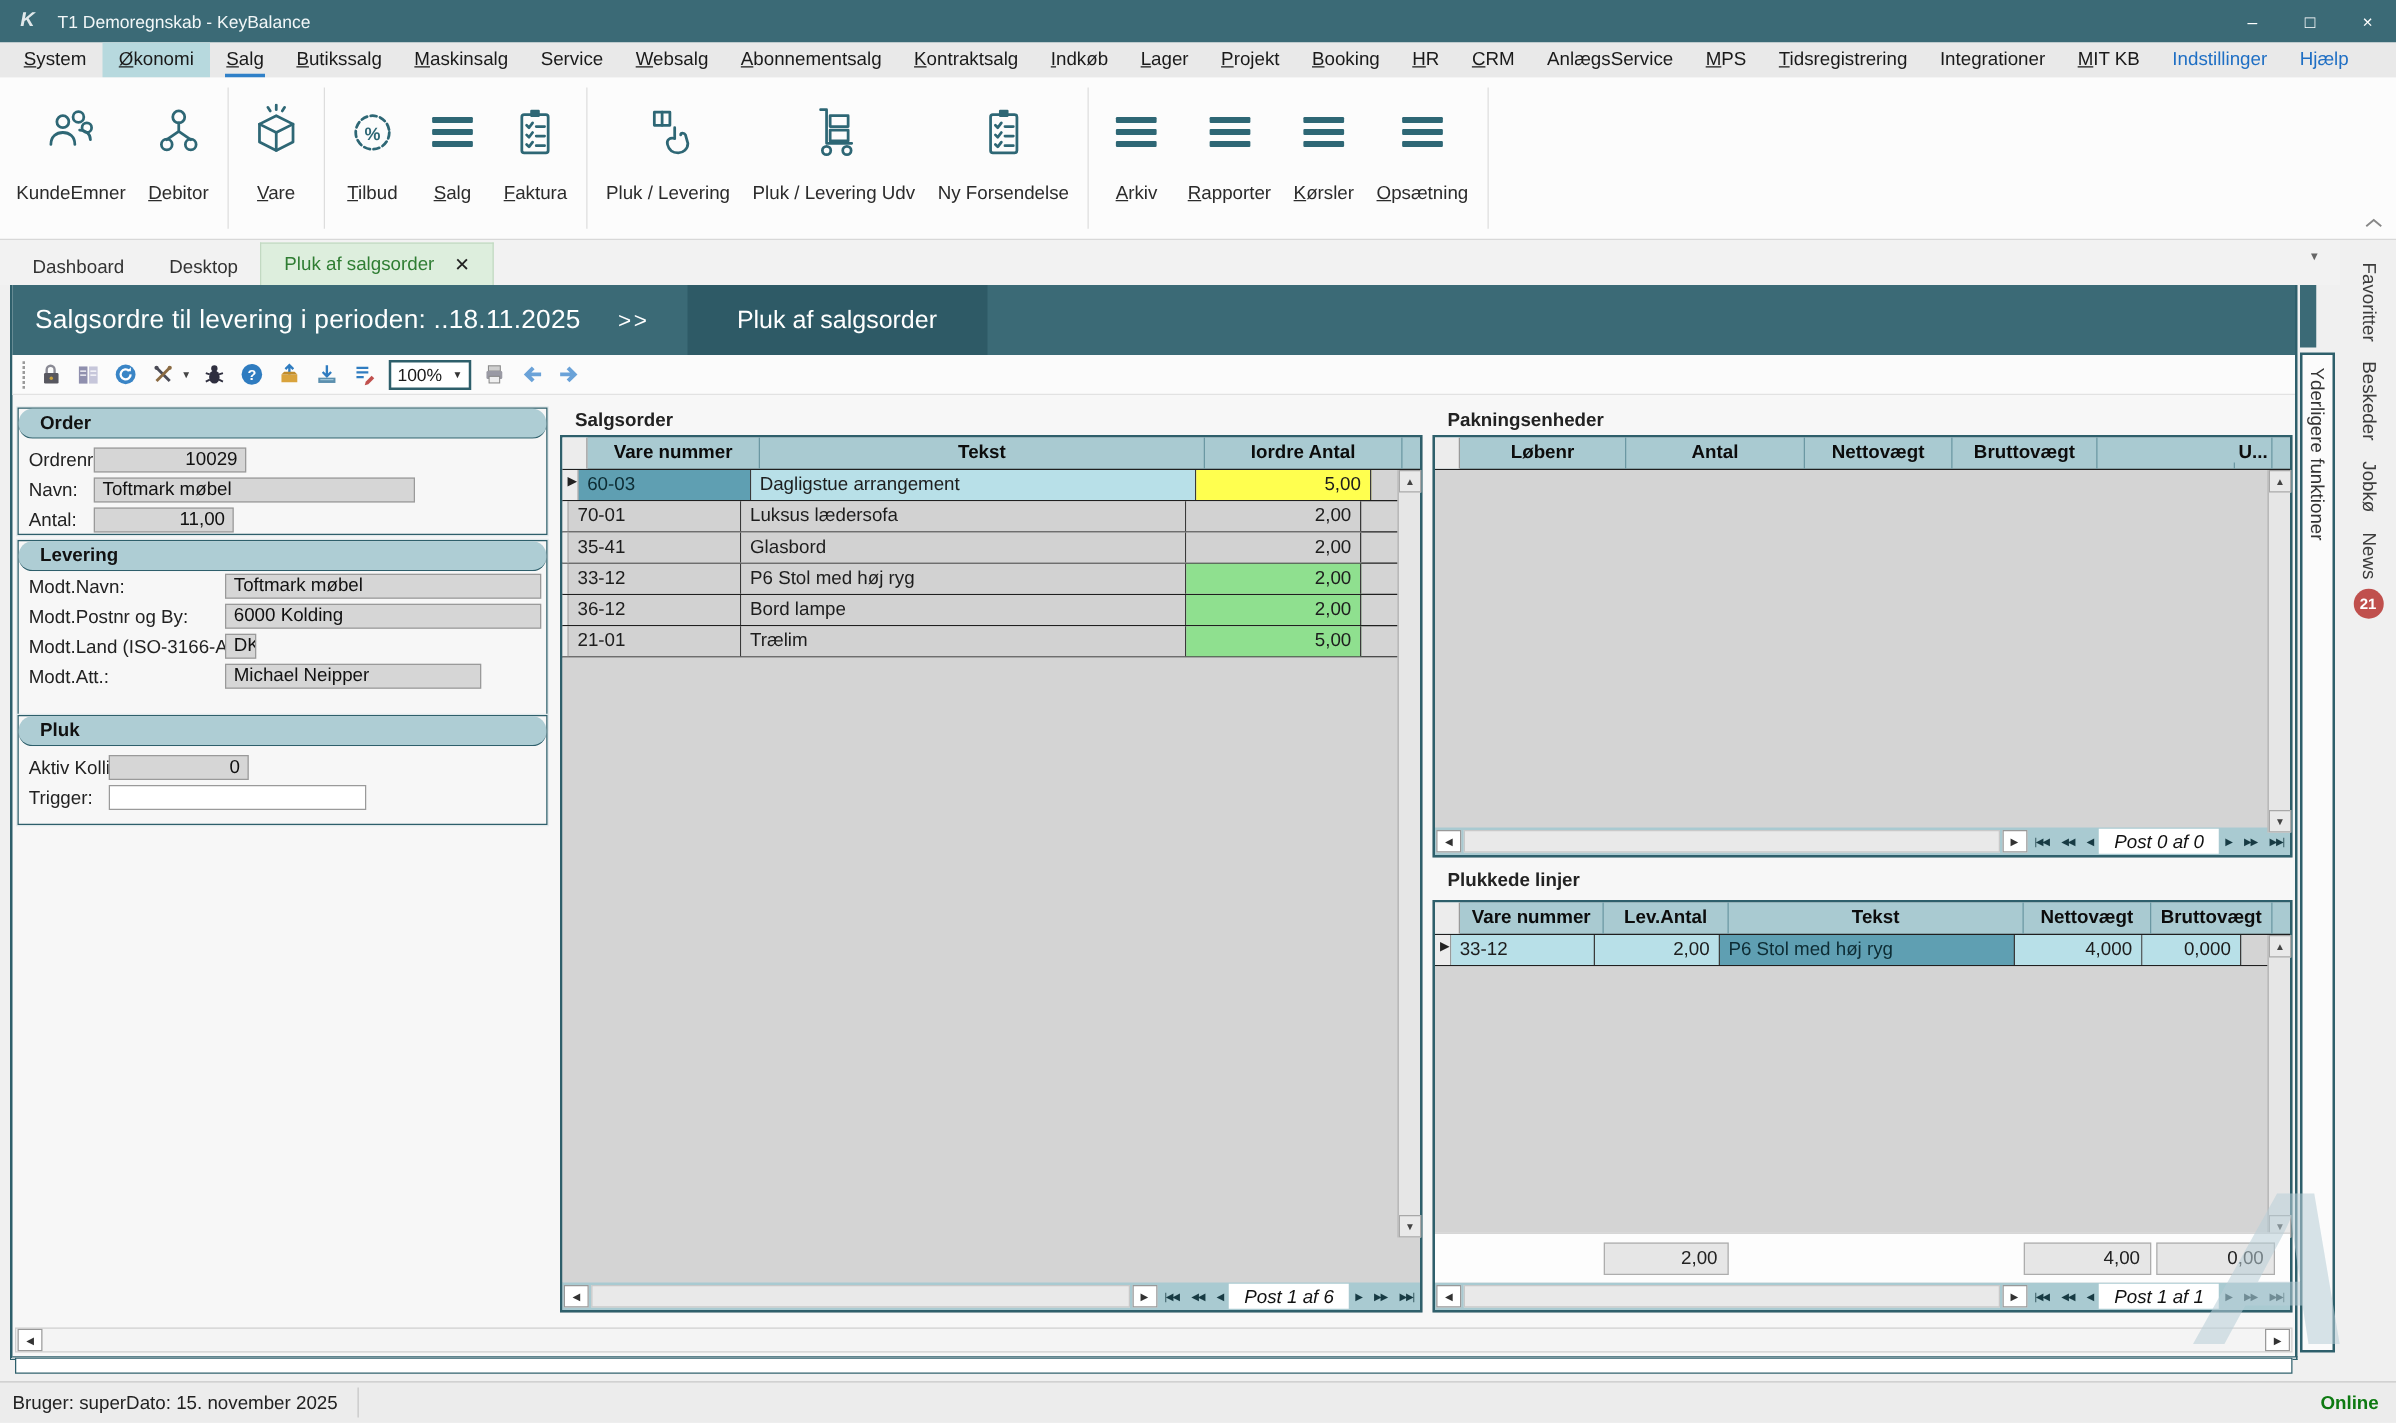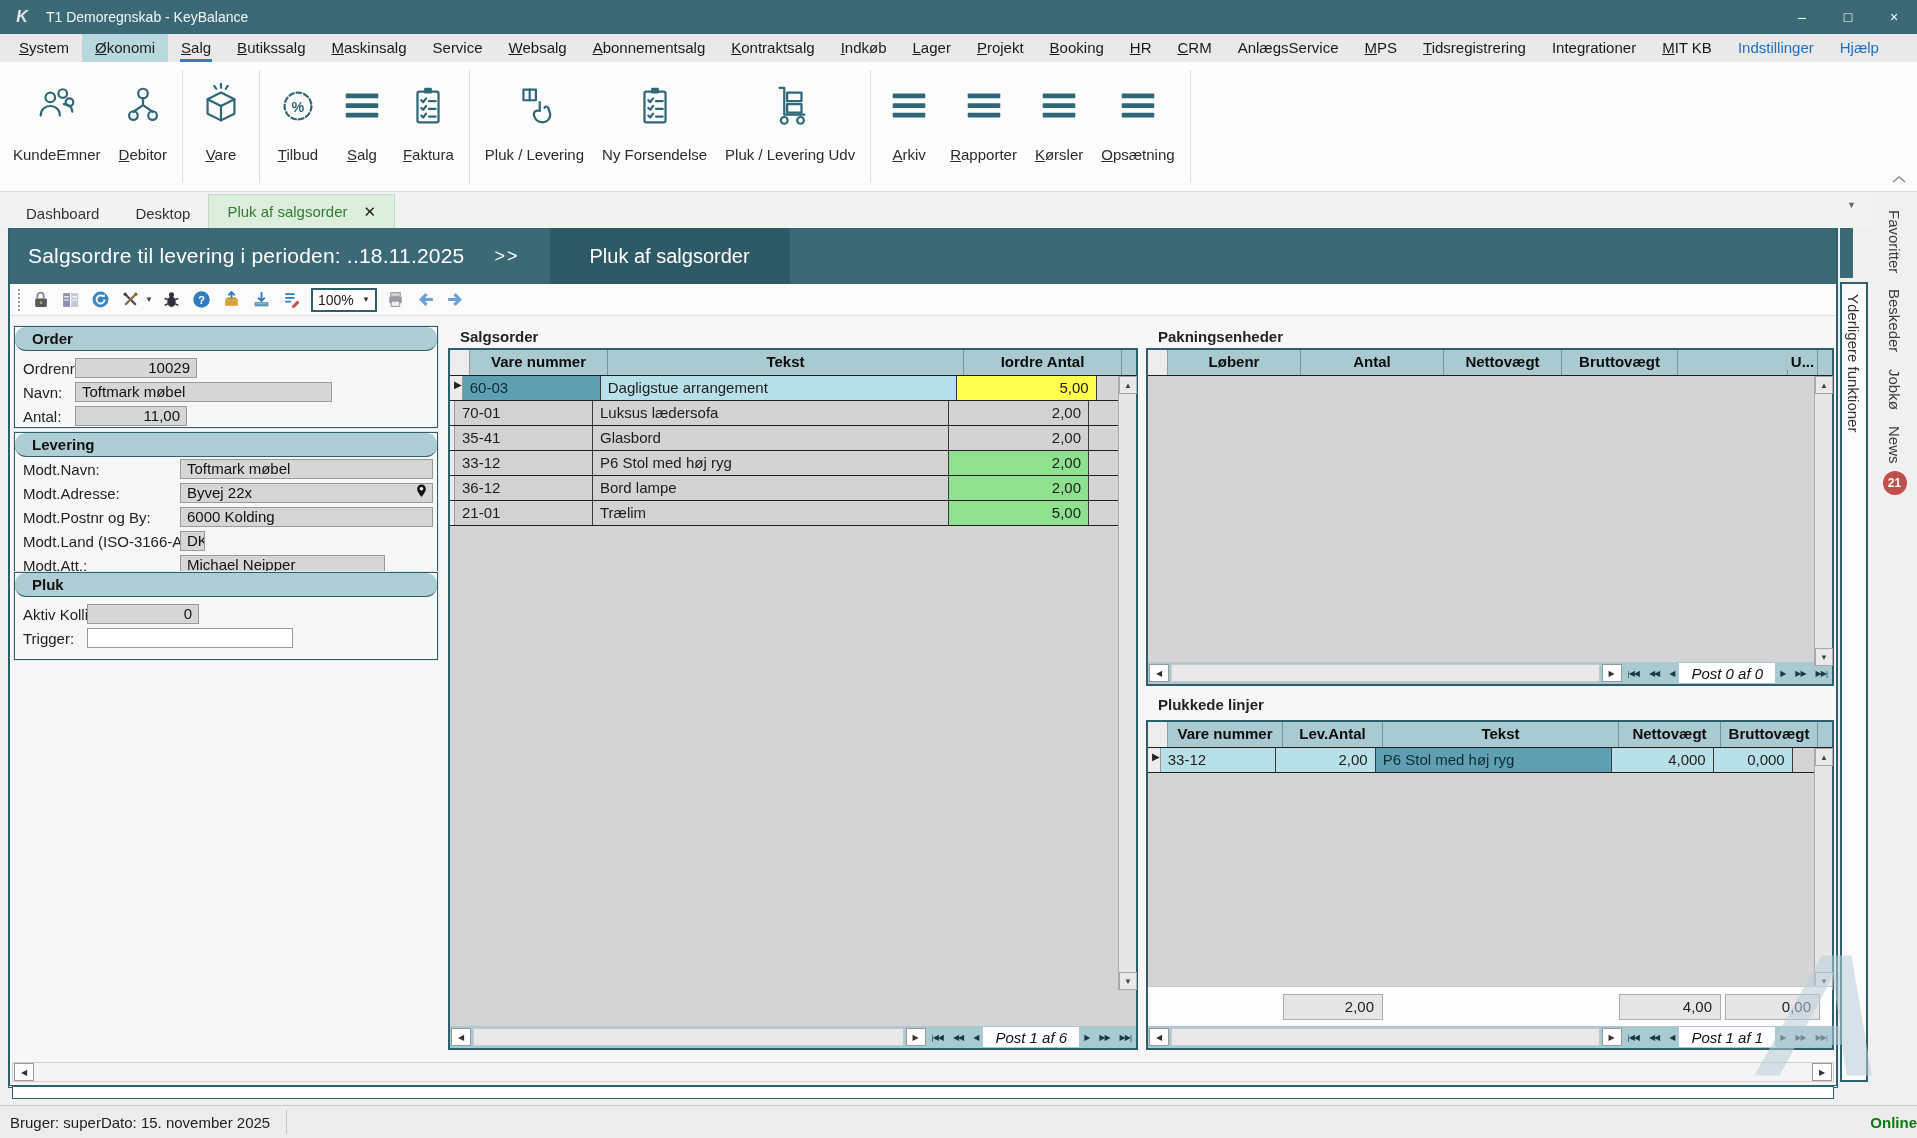--- a/index.html
+++ b/index.html
@@ -148,21 +148,21 @@
   
   .pagehscroll { position:absolute; left:2px; top:834px; width:1822px; height:20px;
     background:#f4f4f4; border:1px solid #cfcfcf; display:flex; align-items:center; }
   .statusline { position:absolute; left:2px; top:858px; width:1822px; height:13px;
     background:#fff; border:1px solid var(--c-border); }
 
   .statusbar { position:absolute; left:0; top:1105px; width:1917px; height:33px;
     background:#ececec; border-top:1px solid #c8c8c8; display:flex; align-items:center;
     font-size:15px; color:#222; }
   .statusbar .sep { width:1px; height:24px; background:#c5c5c5; margin-left:16px; }
-  .online { margin-left:auto; font-weight:bold; color:var(--c-onlineGreen); }
+  .online { margin-left:auto; margin-right:14px; font-weight:bold; color:var(--c-onlineGreen); }
 
   .watermark { position:absolute; left:1758px; top:928px; font-size:175px; font-style:italic;
     font-weight:bold; color:var(--c-watermark); opacity:.55; z-index:40; pointer-events:none;
     line-height:1; }
 </style>
 </head>
 <body>
 
 <div class="titlebar">
   <span class="appicon">K</span>
@@ -273,38 +273,38 @@
           <path class="s" d="M19.5 7v11"></path>
           <path class="s" d="M30 20v9"></path>
           <path class="s" d="M30 29c-4-1-7 1-6 5 1 4 4 7 9 7 4 0 8-3 8-8l-2-7c-1-2-4-2-4 0"></path>
         </svg>
     </span>
     <span class="rlb">Pluk / Levering</span>
   </div>
   <div class="rb">
     <span class="ric">
       <svg viewBox="0 0 48 48">
-          <rect class="s" x="13" y="9" width="22" height="32" rx="2"></rect>
-          <rect class="f" x="20" y="5" width="8" height="6" rx="1"></rect>
-          <path class="s" d="M17 18l2 2 3-4M25 19h7M17 26l2 2 3-4M25 27h7M17 34l2 2 3-4M25 35h7"></path>
-        </svg>
-    </span>
-    <span class="rlb">Ny Forsendelse</span>
-  </div>
-  <div class="rb">
-    <span class="ric">
-      <svg viewBox="0 0 48 48">
           <path class="s" d="M13 5h5v28h21"></path>
           <rect class="s" x="21" y="10" width="15" height="9"></rect>
           <rect class="s" x="21" y="22" width="15" height="9"></rect>
           <circle class="s" cx="18" cy="39" r="3.5"></circle>
           <circle class="s" cx="35" cy="39" r="3.5"></circle>
         </svg>
     </span>
     <span class="rlb">Pluk / Levering Udv</span>
+  </div>
+  <div class="rb">
+    <span class="ric">
+      <svg viewBox="0 0 48 48">
+          <rect class="s" x="13" y="9" width="22" height="32" rx="2"></rect>
+          <rect class="f" x="20" y="5" width="8" height="6" rx="1"></rect>
+          <path class="s" d="M17 18l2 2 3-4M25 19h7M17 26l2 2 3-4M25 27h7M17 34l2 2 3-4M25 35h7"></path>
+        </svg>
+    </span>
+    <span class="rlb">Ny Forsendelse</span>
   </div>
   <div class="rsep"></div>
   <div class="rb">
     <span class="ric">
       <svg viewBox="0 0 48 48">
           <rect class="f" x="7" y="11" width="34" height="5" rx="1"></rect>
           <rect class="f" x="7" y="21" width="34" height="5" rx="1"></rect>
           <rect class="f" x="7" y="31" width="34" height="5" rx="1"></rect>
         </svg>
     </span>
@@ -472,30 +472,20 @@
       <span class="flabel">Antal:</span>
       <span class="fld num" style="left:60px; width:112px;">11,00</span>
     </div>
   </div>
 
   <div class="gbox" style="left:4px; top:204px; width:424px; height:152px;">
     <div class="ghead">Levering</div>
     <div class="frow" style="margin-top:0;">
       <span class="flabel">Modt.Navn:</span>
       <span class="fld" style="left:165px; width:253px;">Toftmark møbel</span>
-    </div>
-    <div class="frow">
-      <span class="flabel">Modt.Adresse:</span>
-      <span class="fld" style="left:165px; width:253px;">Byvej 22x</span>
-      <span class="pin" style="left:400px;">
-        <svg width="13" height="16" viewBox="0 0 14 16">
-            <path d="M7 1a4.7 4.7 0 00-4.7 4.7C2.3 9.2 7 14.5 7 14.5s4.7-5.3 4.7-8.8A4.7 4.7 0 007 1z" fill="#111"></path>
-            <circle cx="7" cy="5.6" r="1.9" fill="#fff"></circle>
-          </svg>
-      </span>
     </div>
     <div class="frow">
       <span class="flabel">Modt.Postnr og By:</span>
       <span class="fld" style="left:165px; width:253px;">6000 Kolding</span>
     </div>
     <div class="frow">
       <span class="flabel">Modt.Land (ISO-3166-A2):</span>
       <span class="fld" style="left:165px; width:25px;">DK</span>
     </div>
     <div class="frow">

